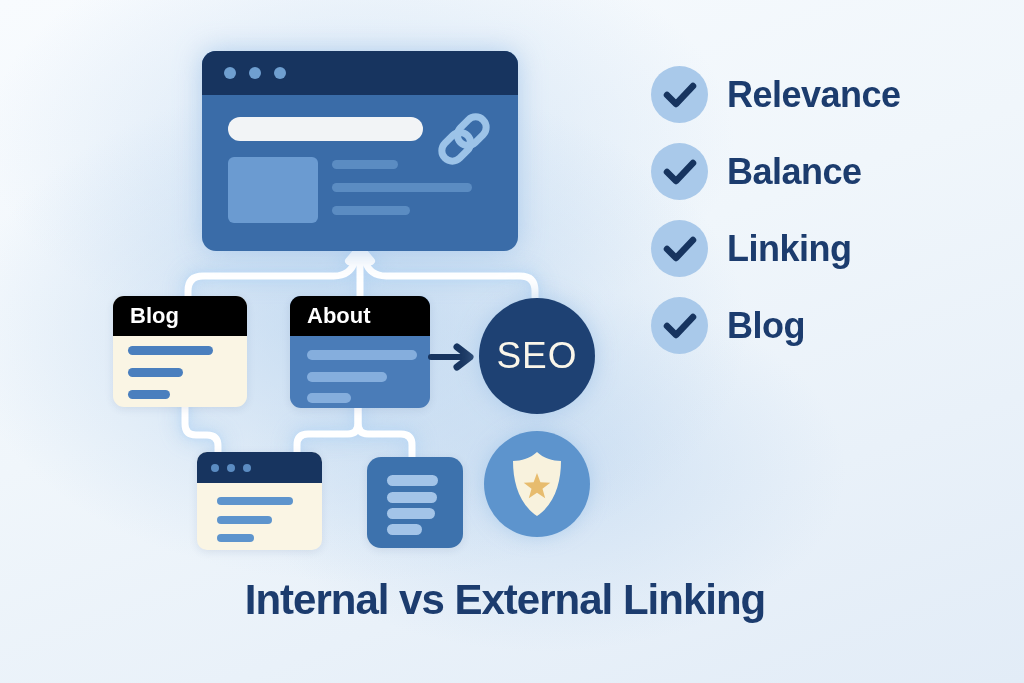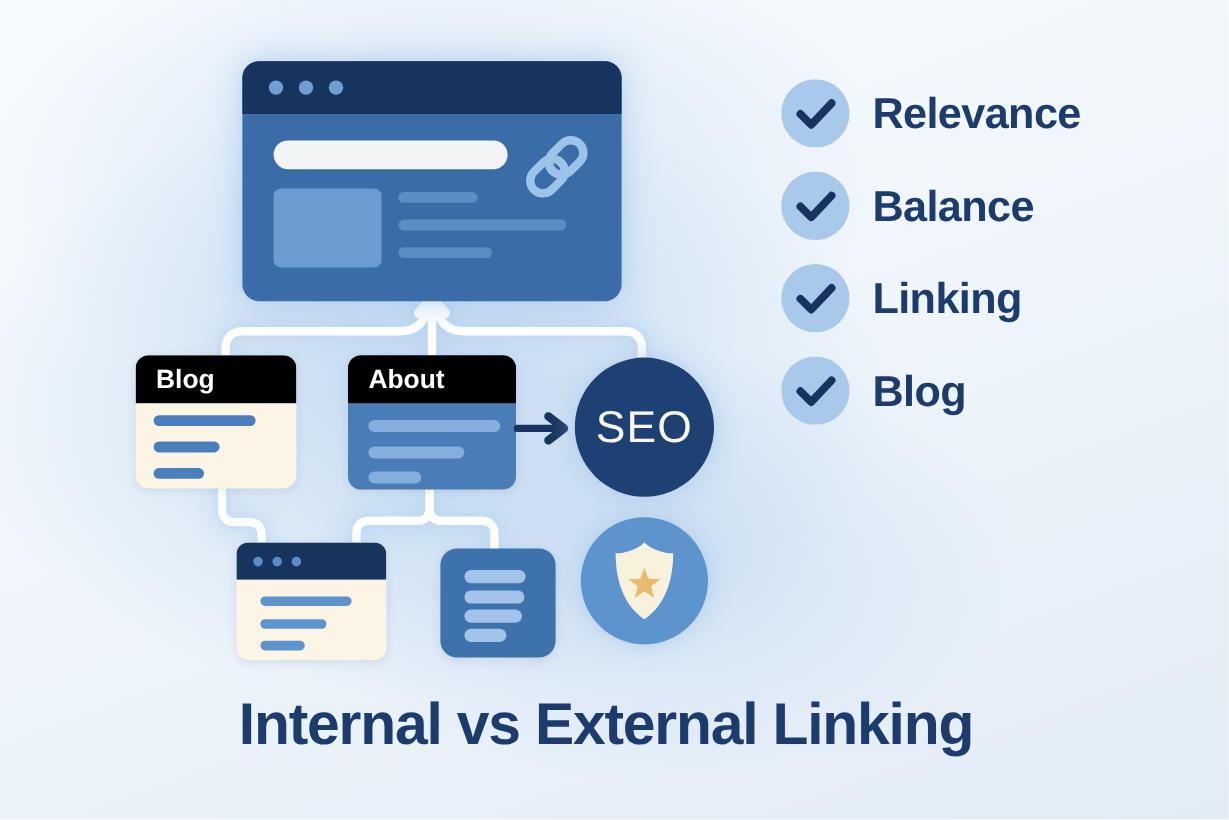--- a/index.html
+++ b/index.html
@@ -55,21 +55,21 @@
   .shield-badge{position:absolute;left:484px;top:431px;width:106px;height:106px;border-radius:50%;
     background:#5d94cd;display:flex;align-items:center;justify-content:center;
     box-shadow:0 0 18px rgba(160,195,232,.65);}
   
   .checklist{position:absolute;left:651px;top:66px;}
   .check-row{display:flex;align-items:center;height:57px;margin-bottom:20px;}
   .check-circle{width:57px;height:57px;flex:0 0 57px;}
   .check-label{margin-left:19px;font-size:36px;font-weight:bold;color:#1c3c6e;letter-spacing:-0.5px;white-space:nowrap;}
   
   .title{position:absolute;left:0;top:576px;width:1010px;margin:0;text-align:center;
-    font-size:49px;font-weight:bold;color:#1c3c6e;letter-spacing:-1px;}
+    font-size:42px;font-weight:bold;color:#1c3c6e;letter-spacing:-1px;}
 </style>
 </head>
 <body>
 
 <div class="canvas">
 
   <svg class="connectors" width="1024" height="683" viewBox="0 0 1024 683">
     <path d="M 188 298 V 291 Q 188 276 203 276 L 334 276 Q 350 276 355 261 L 356 257"></path>
     <path d="M 535 301 V 291 Q 535 276 520 276 L 386 276 Q 370 276 365 261 L 364 257"></path>
     <path d="M 360 254 L 360 298"></path>

